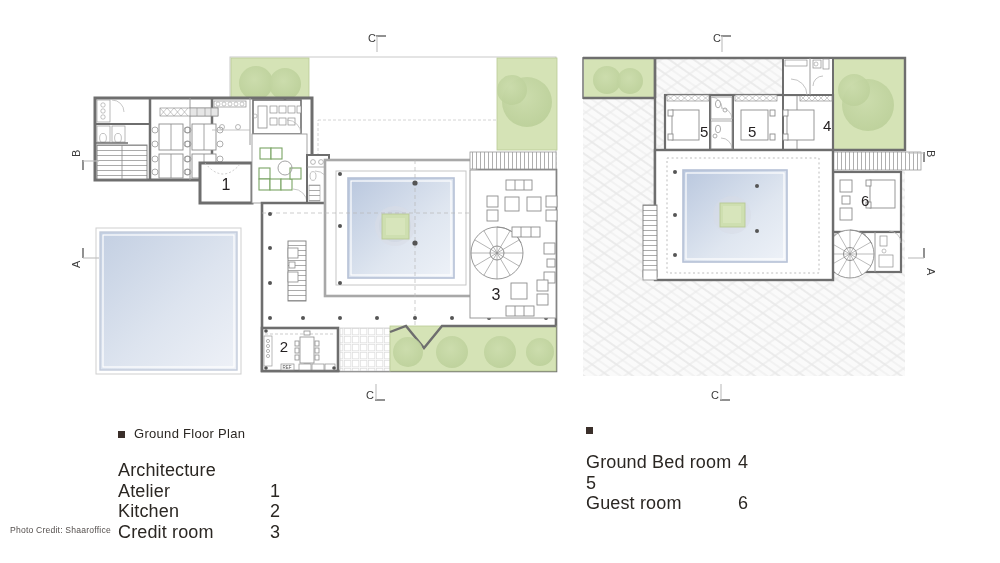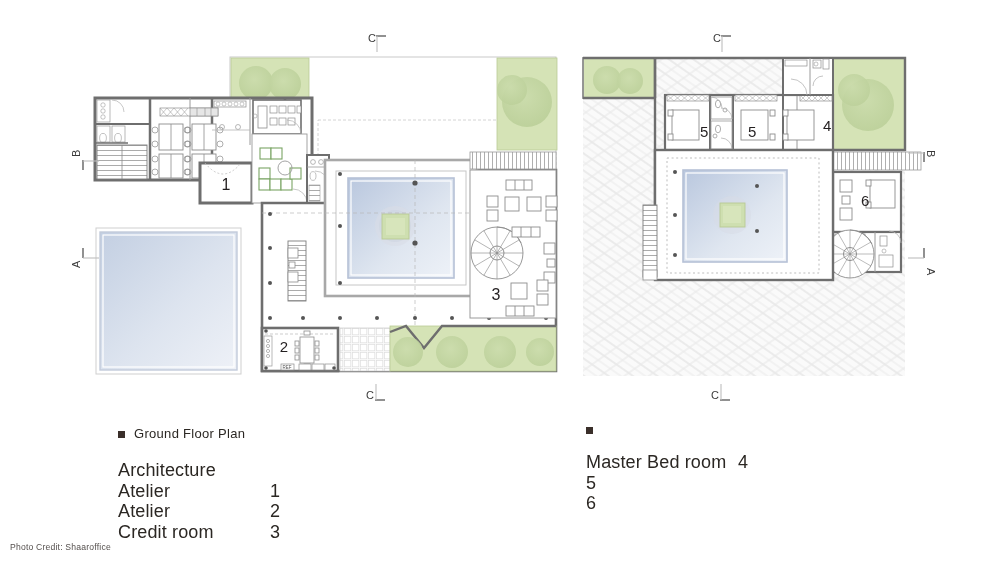--- a/index.html
+++ b/index.html
@@ -33,21 +33,21 @@
   }
   .legend-rows{margin-top:19px;}
   .legend-row{
     display:flex;font-size:18px;color:#2b2723;
     line-height:20.5px;letter-spacing:.15px;align-items:flex-end;
   }
   .legend-row .lbl{width:152px;}
   .legend-row .num{width:20px;text-align:left;}
 
   #credit{
-    position:absolute;left:10px;top:542px;
+    position:absolute;left:10px;top:525px;
     font-size:8.6px;color:#55504e;letter-spacing:.2px;
   }
 </style>
 </head>
 <body>
 
 <div id="page">
 
   <svg class="plan-svg" id="svg-ground" width="570" height="420" viewBox="0 0 570 420" style="left:0px;top:0px;">
     <defs>
@@ -632,43 +632,44 @@
     <div class="legend-title">
       <span class="legend-bullet"></span>
       <span>Ground Floor Plan</span>
     </div>
     <div class="legend-rows">
       <div class="legend-row">
         <span class="lbl">Architecture Atelier</span>
         <span class="num">1</span>
       </div>
       <div class="legend-row">
-        <span class="lbl">Atelier</span>
+        <span class="lbl">Kitchen</span>
         <span class="num">2</span>
       </div>
       <div class="legend-row">
         <span class="lbl">Credit room</span>
         <span class="num">3</span>
       </div>
     </div>
   </div>
 
   <div class="legend" id="legend-right">
     <div class="legend-title">
       <span class="legend-bullet"></span>
     </div>
     <div class="legend-rows">
       <div class="legend-row">
-        <span class="lbl">Master Bed room</span>
+        <span class="lbl">Ground Bed room</span>
         <span class="num">4</span>
       </div>
       <div class="legend-row">
         <span class="num">5</span>
       </div>
       <div class="legend-row">
+        <span class="lbl">Guest room</span>
         <span class="num">6</span>
       </div>
     </div>
   </div>
 
   <div id="credit">Photo Credit: Shaaroffice</div>
 
 </div>
 
 </body></html>

